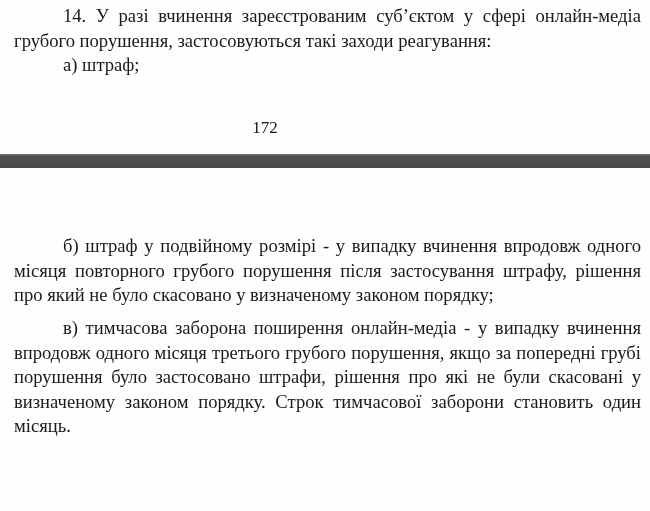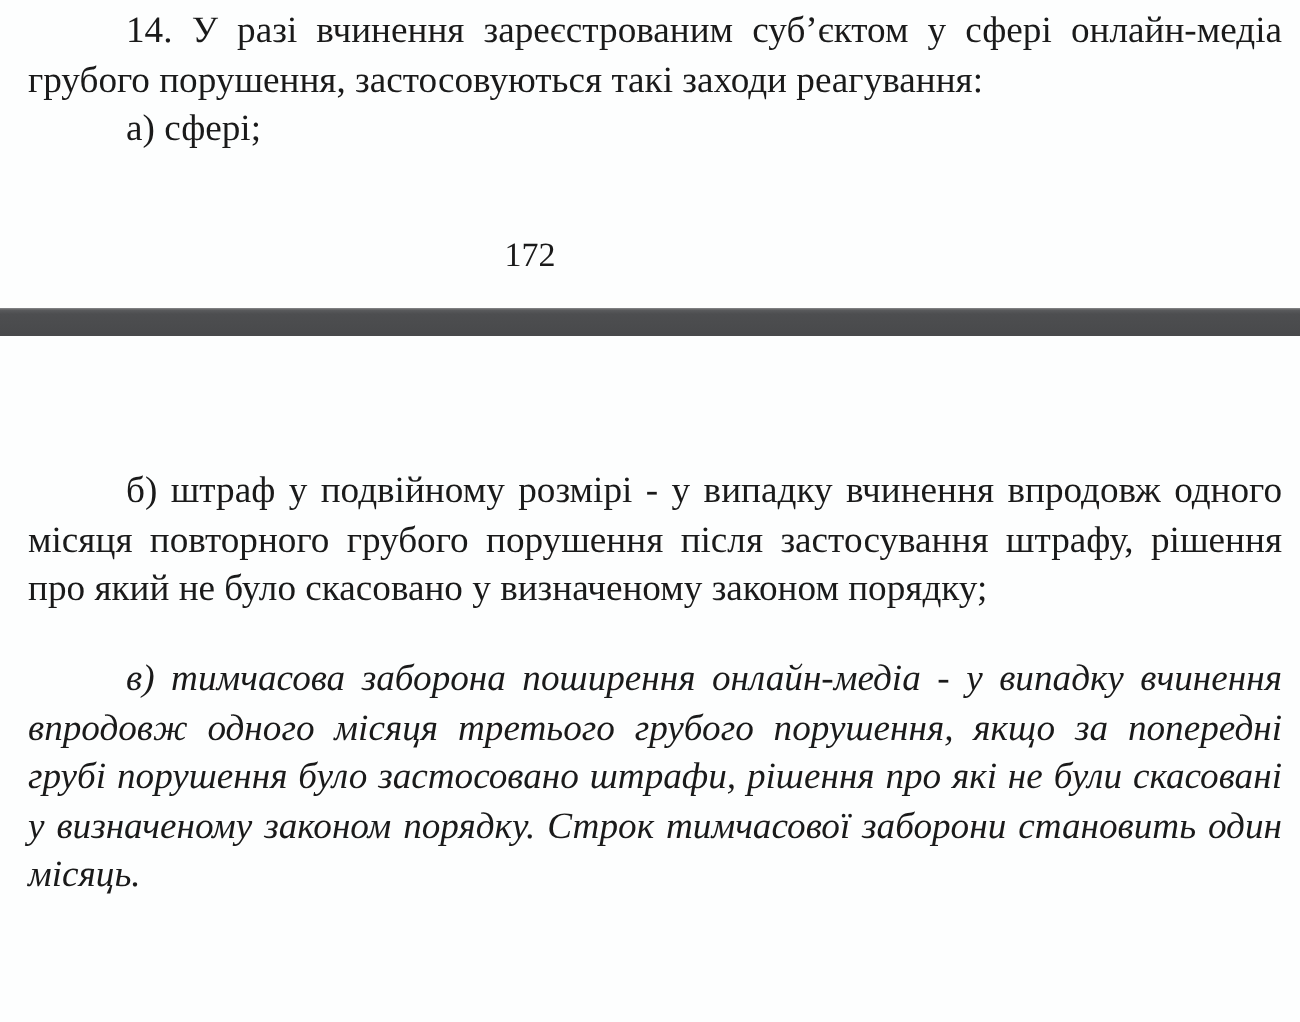--- a/index.html
+++ b/index.html
@@ -27,22 +27,22 @@
     .separator {
       position: absolute; top: 154px; left: 0; width: 650px; height: 14px;
       background: linear-gradient(#8a8b8d 0, #5a5b5d 1px, #4d4e50 3px, #48494b 100%);
     }
   </style>
 </head>
 <body>
 
 <div class="page page-top">
   <p class="para indent" style="top:4px;">14. У разі вчинення зареєстрованим суб’єктом у сфері онлайн-медіа грубого порушення, застосовуються такі заходи реагування:</p>
-  <p class="para indent" style="top:53px;">а) сфері;</p>
+  <p class="para indent" style="top:53px;">а) штраф;</p>
   <div class="page-number">172</div>
 </div>
 
 <div class="separator"></div>
 
 <div class="page page-bottom">
   <p class="para indent" style="top:66px;">б) штраф у подвійному розмірі - у випадку вчинення впродовж одного місяця повторного грубого порушення після застосування штрафу, рішення про який не було скасовано у визначеному законом порядку;</p>
-  <p class="para indent" style="top:160px;font-style:italic;">в) тимчасова заборона поширення онлайн-медіа - у випадку вчинення впродовж одного місяця третього грубого порушення, якщо за попередні грубі порушення було застосовано штрафи, рішення про які не були скасовані у визначеному законом порядку. Строк тимчасової заборони становить один місяць.</p>
+  <p class="para indent" style="top:148px;">в) тимчасова заборона поширення онлайн-медіа - у випадку вчинення впродовж одного місяця третього грубого порушення, якщо за попередні грубі порушення було застосовано штрафи, рішення про які не були скасовані у визначеному законом порядку. Строк тимчасової заборони становить один місяць.</p>
 </div>
 
 </body></html>

